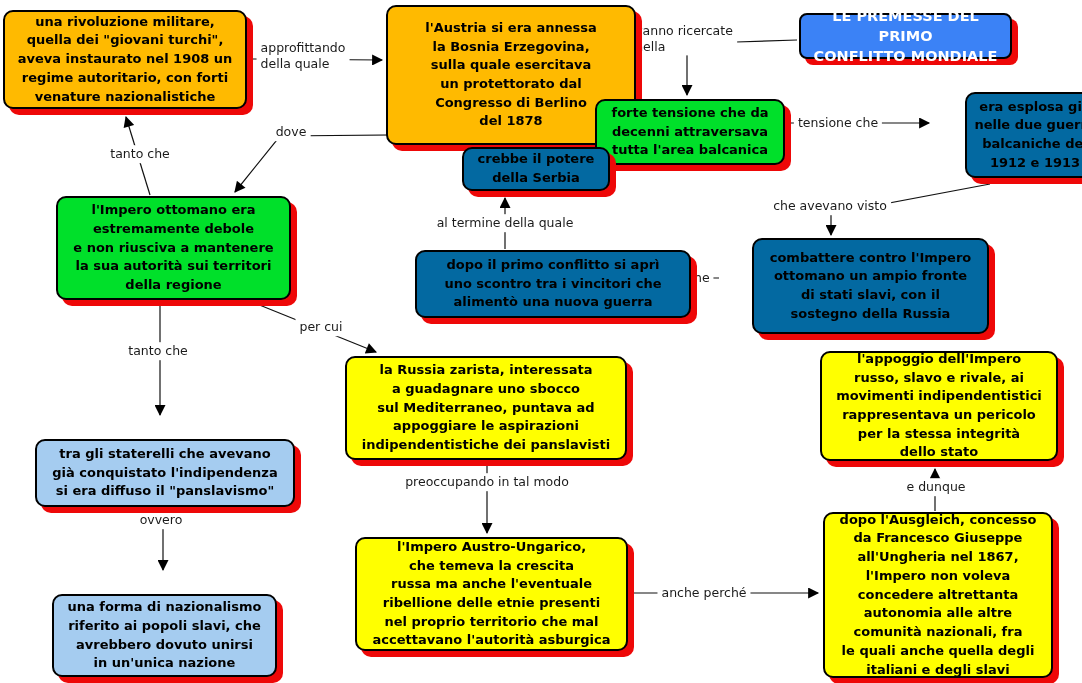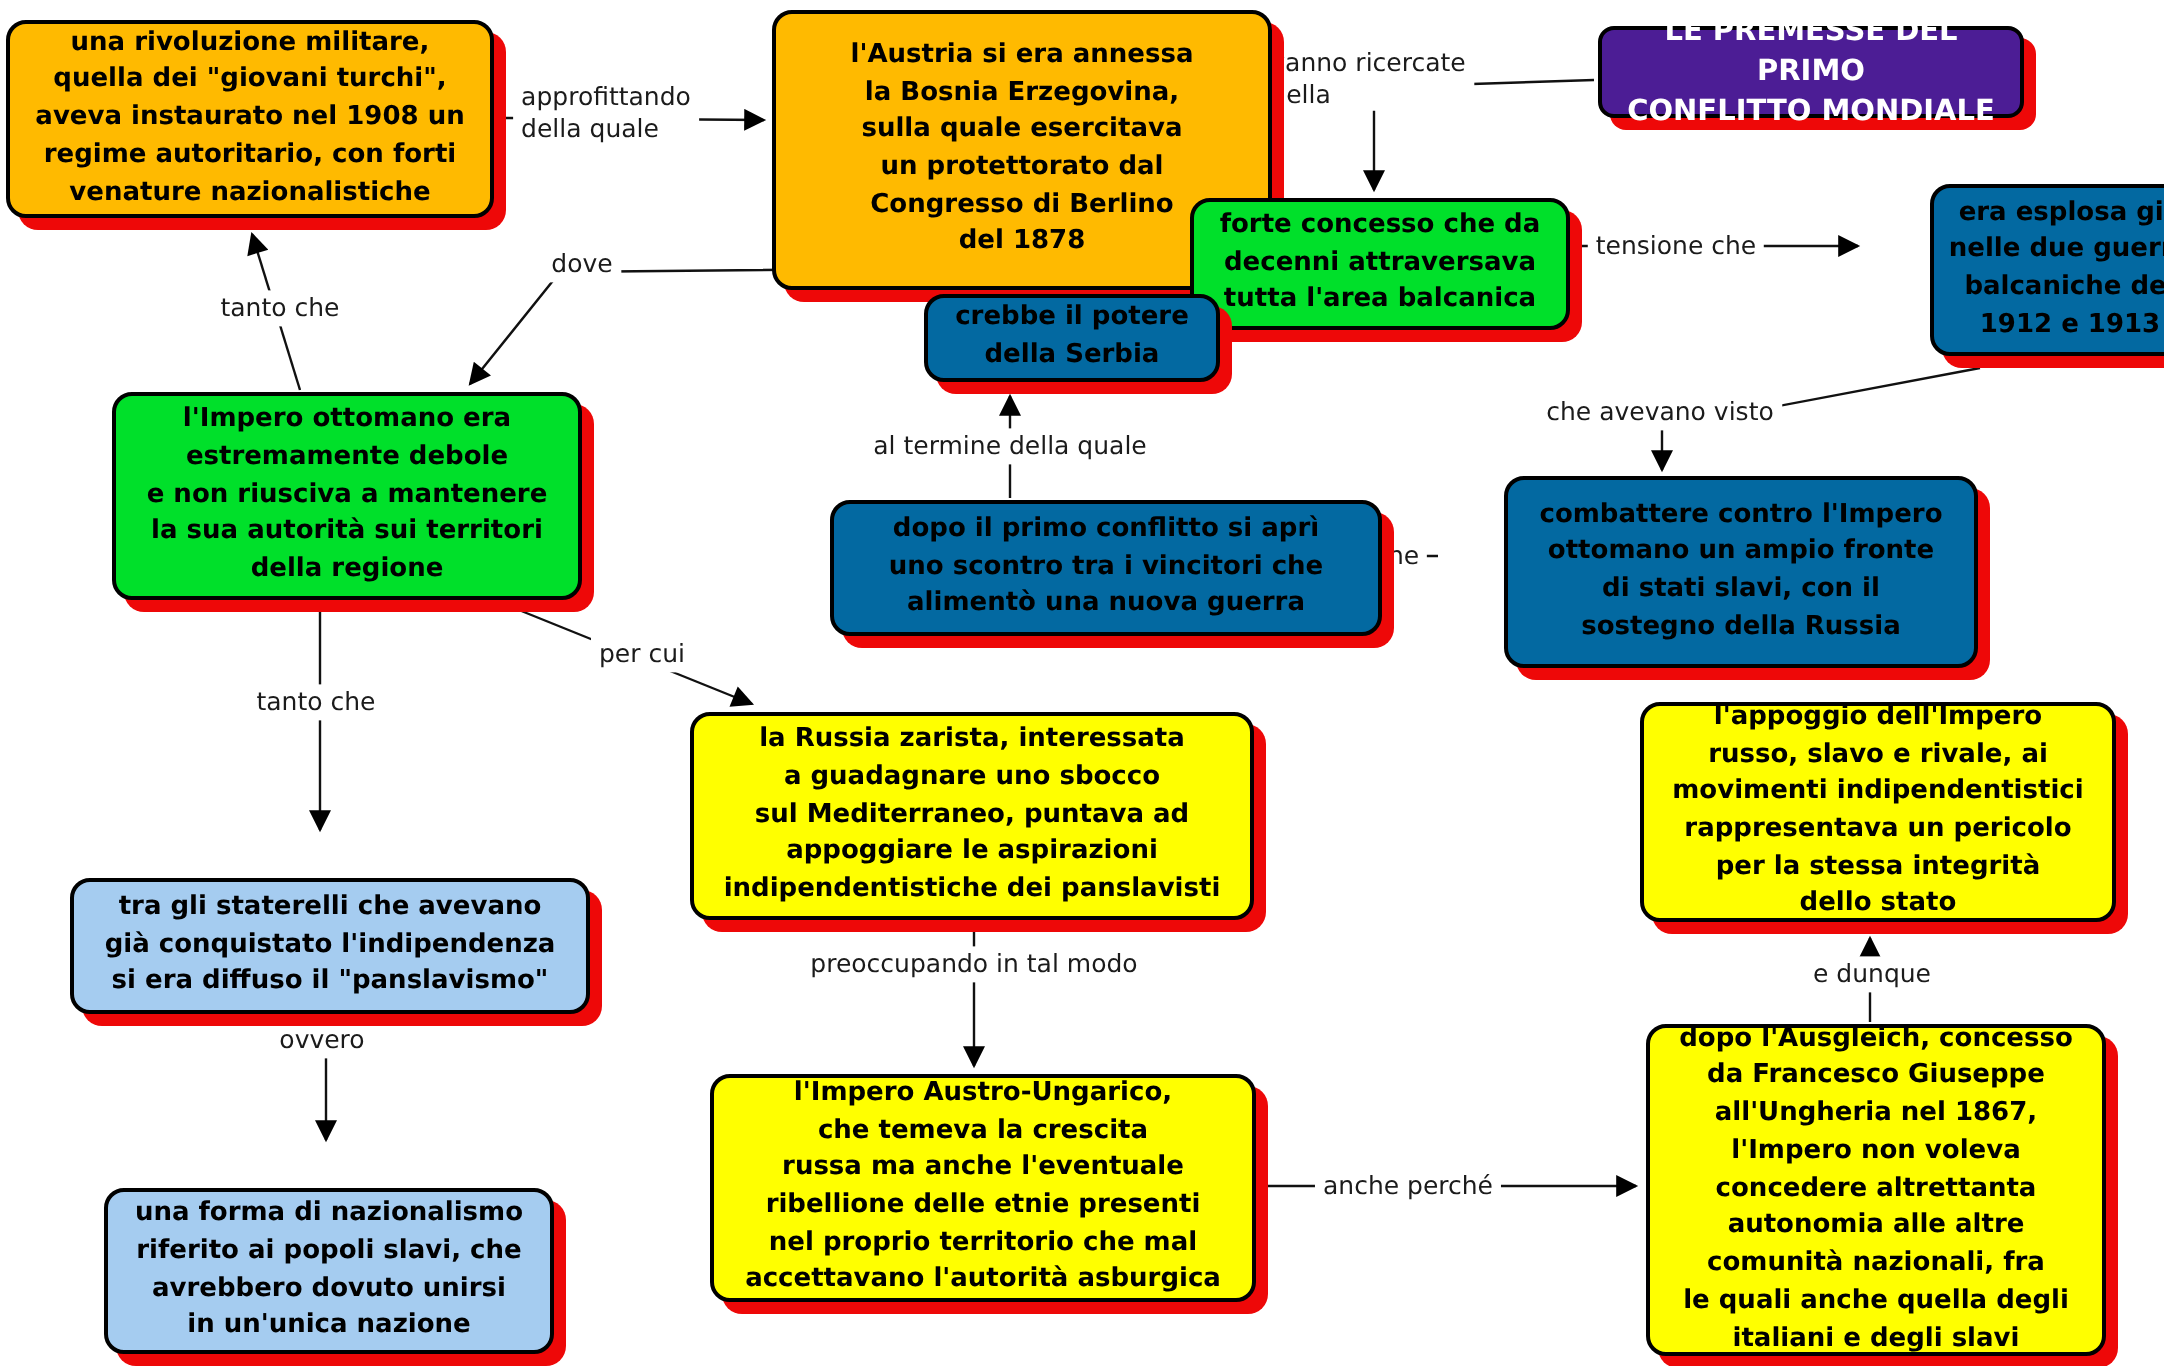--- a/index.html
+++ b/index.html
@@ -30,21 +30,21 @@
     font-weight:bold;font-size:13px;line-height:1.44;
     color:#000;
     padding:3px 6px;
     white-space:pre-line;
   }
   .orange{background:#ffba00;}
   .green{background:#00e02a;}
   .pink{background:#0369a1;margin-left:32px;}
   .yellow{background:#ffff00;}
   .blue-light{background:#a5ccf0;margin-top:20px;}
-  .blue-dark{background:#4c1d95;color:#fff;font-size:14.5px;line-height:1.4;}
+  .blue-dark{background:#3b82f6;color:#fff;font-size:14.5px;line-height:1.4;}
   svg line, svg polyline{stroke:#111;stroke-width:1.2;fill:none;}
 </style>
 </head>
 <body>
 
 <div id="canvas">
 
   <svg id="wires">
     <defs>
       <marker id="arrow" viewBox="0 0 10 10" refX="9" refY="5" markerWidth="13" markerHeight="11" orient="auto" markerUnits="userSpaceOnUse">
@@ -94,21 +94,21 @@
 regime autoritario, con forti
 venature nazionalistiche</div>
 
   <div class="node orange" style="left:386px;top:5px;width:250px;height:140px">l'Austria si era annessa
 la Bosnia Erzegovina,
 sulla quale esercitava
 un protettorato dal
 Congresso di Berlino
 del 1878</div>
 
-  <div class="node green" style="left:595px;top:99px;width:190px;height:66px">forte concesso che da
+  <div class="node green" style="left:595px;top:99px;width:190px;height:66px">forte tensione che da
 decenni attraversava
 tutta l'area balcanica</div>
 
   <div class="node pink" style="left:933px;top:92px;width:140px;height:86px">era esplosa già
 nelle due guerre
 balcaniche del
 1912 e 1913</div>
 
   <div class="node green" style="left:56px;top:196px;width:235px;height:104px">l'Impero ottomano era
 estremamente debole

